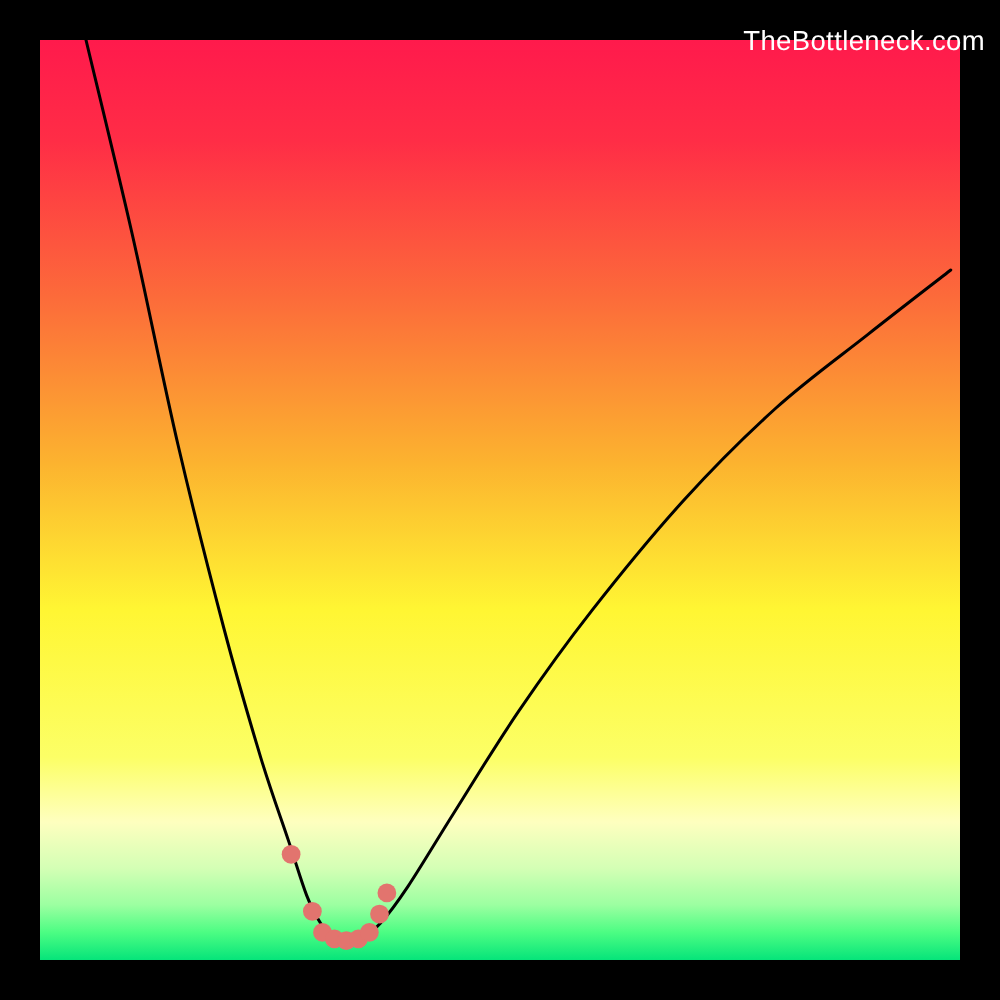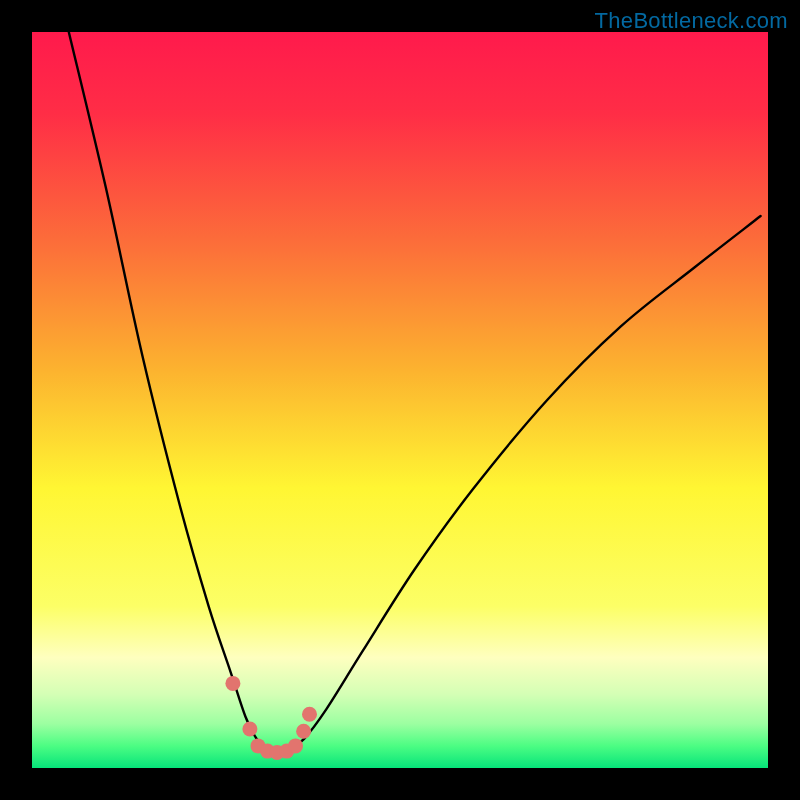--- a/index.html
+++ b/index.html
@@ -12,23 +12,23 @@
     font-family: Arial, Helvetica, sans-serif;
   }
   .frame {
     position: relative;
     width: 800px;
     height: 800px;
     background: #000;
   }
   .watermark {
     position: absolute;
-    top: 8px;
+    top: 20px;
     right: 12px;
-    color: #0369a1;
+    color: #ffffff;
     font-size: 22px;
     letter-spacing: 0.3px;
     font-weight: 500;
     z-index: 10;
   }
   .plot {
     position: absolute;
     left: 32px;
     top: 32px;
     width: 736px;

